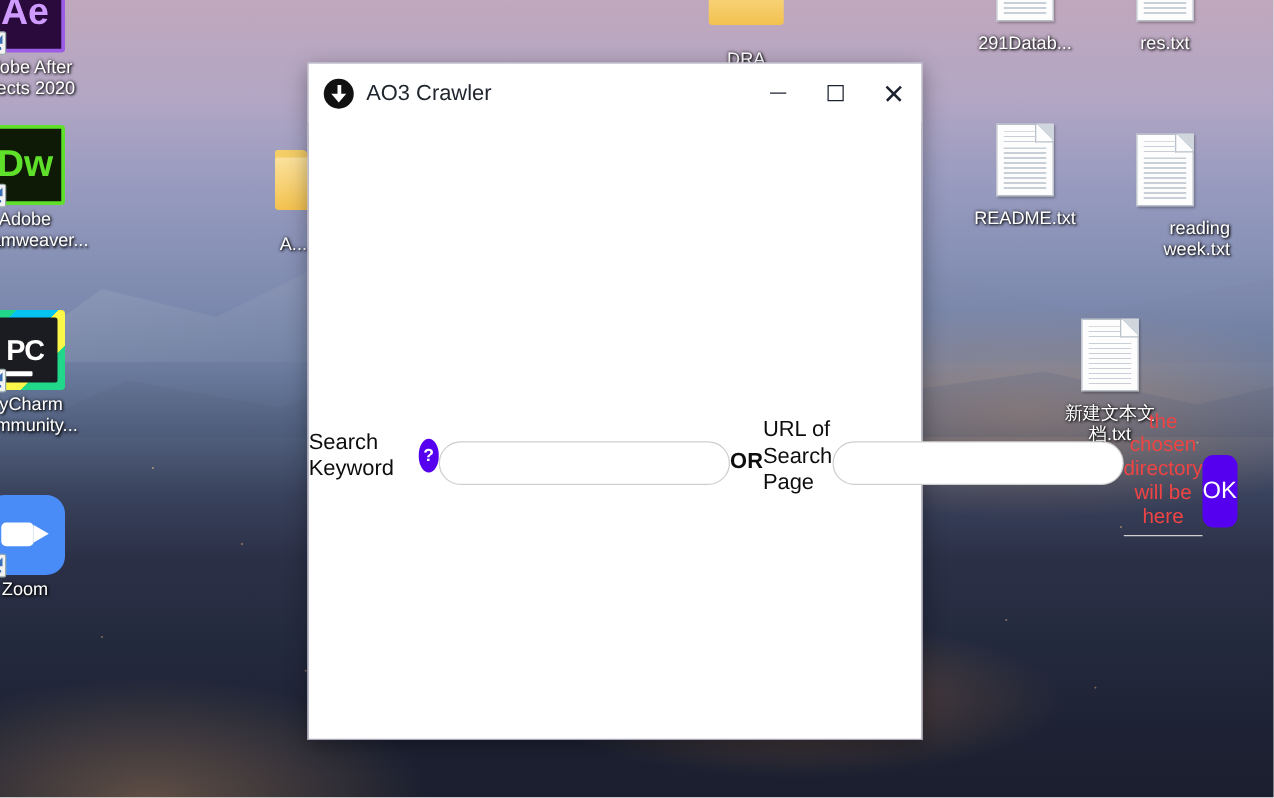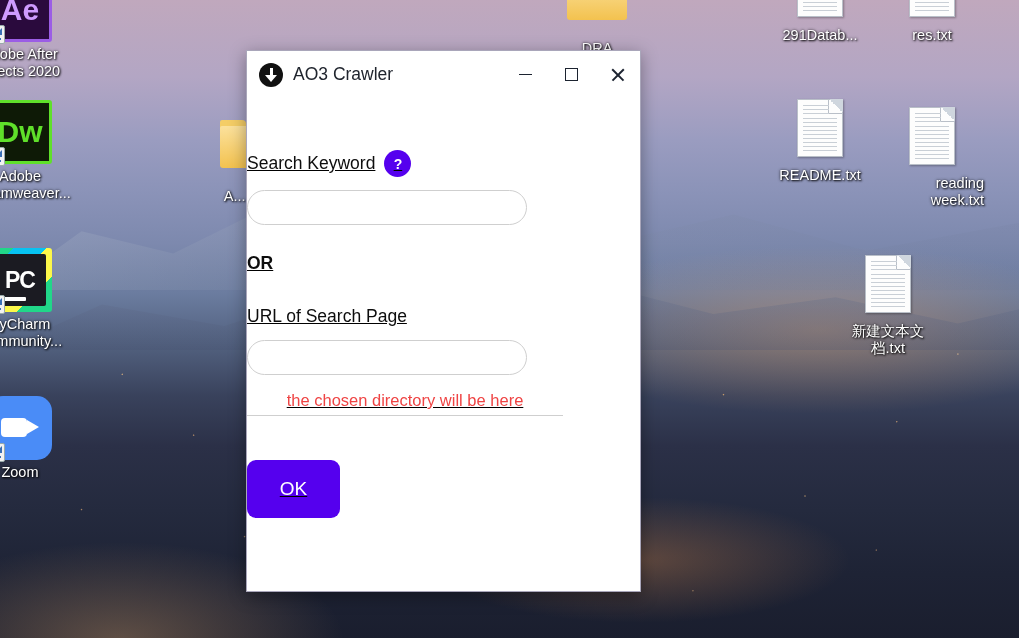--- a/index.html
+++ b/index.html
@@ -195,21 +195,21 @@
     position: absolute; left: 0; top: 6px;
     width: 60px; height: 42px;
     background: linear-gradient(to bottom, #fbe19c, #f3c24f);
     border-radius: 2px 3px 3px 3px;
   }
 
   
   #dialog {
     position: absolute;
     left: 246px; top: 50px;
-    width: 395px; height: 542px;
+    width: 492px; height: 542px;
     background: #ffffff;
     border: 1px solid #a9a6ba;
     box-shadow: 0 4px 16px rgba(0,0,0,0.35);
     display: flex; flex-direction: column;
   }
   #titlebar {
     height: 47px;
     display: flex; align-items: center;
     flex-shrink: 0;
     padding-left: 12px;
@@ -257,24 +257,23 @@
   .ctrl-close::before, .ctrl-close::after {
     content: ""; position: absolute;
     left: 0; top: 7px; width: 16px; height: 1.6px;
     background: currentColor;
   }
   .ctrl-close::before { transform: rotate(45deg); }
   .ctrl-close::after  { transform: rotate(-45deg); }
 
   #dialog-body {
     flex: 1;
-    display: flex; flex-direction: column;
-    align-items: flex-start;
+    display: flex; flex-direction: row;
+    align-items: center;
     padding-top: 52px;
-    text-decoration: underline;
   }
   .field-label-row {
     display: flex; align-items: center; justify-content: center;
     gap: 9px;
     margin-bottom: 13px;
   }
   .field-label {
     font-size: 17.5px;
     color: #0d0d0d;
     font-family: "Liberation Sans", sans-serif;

